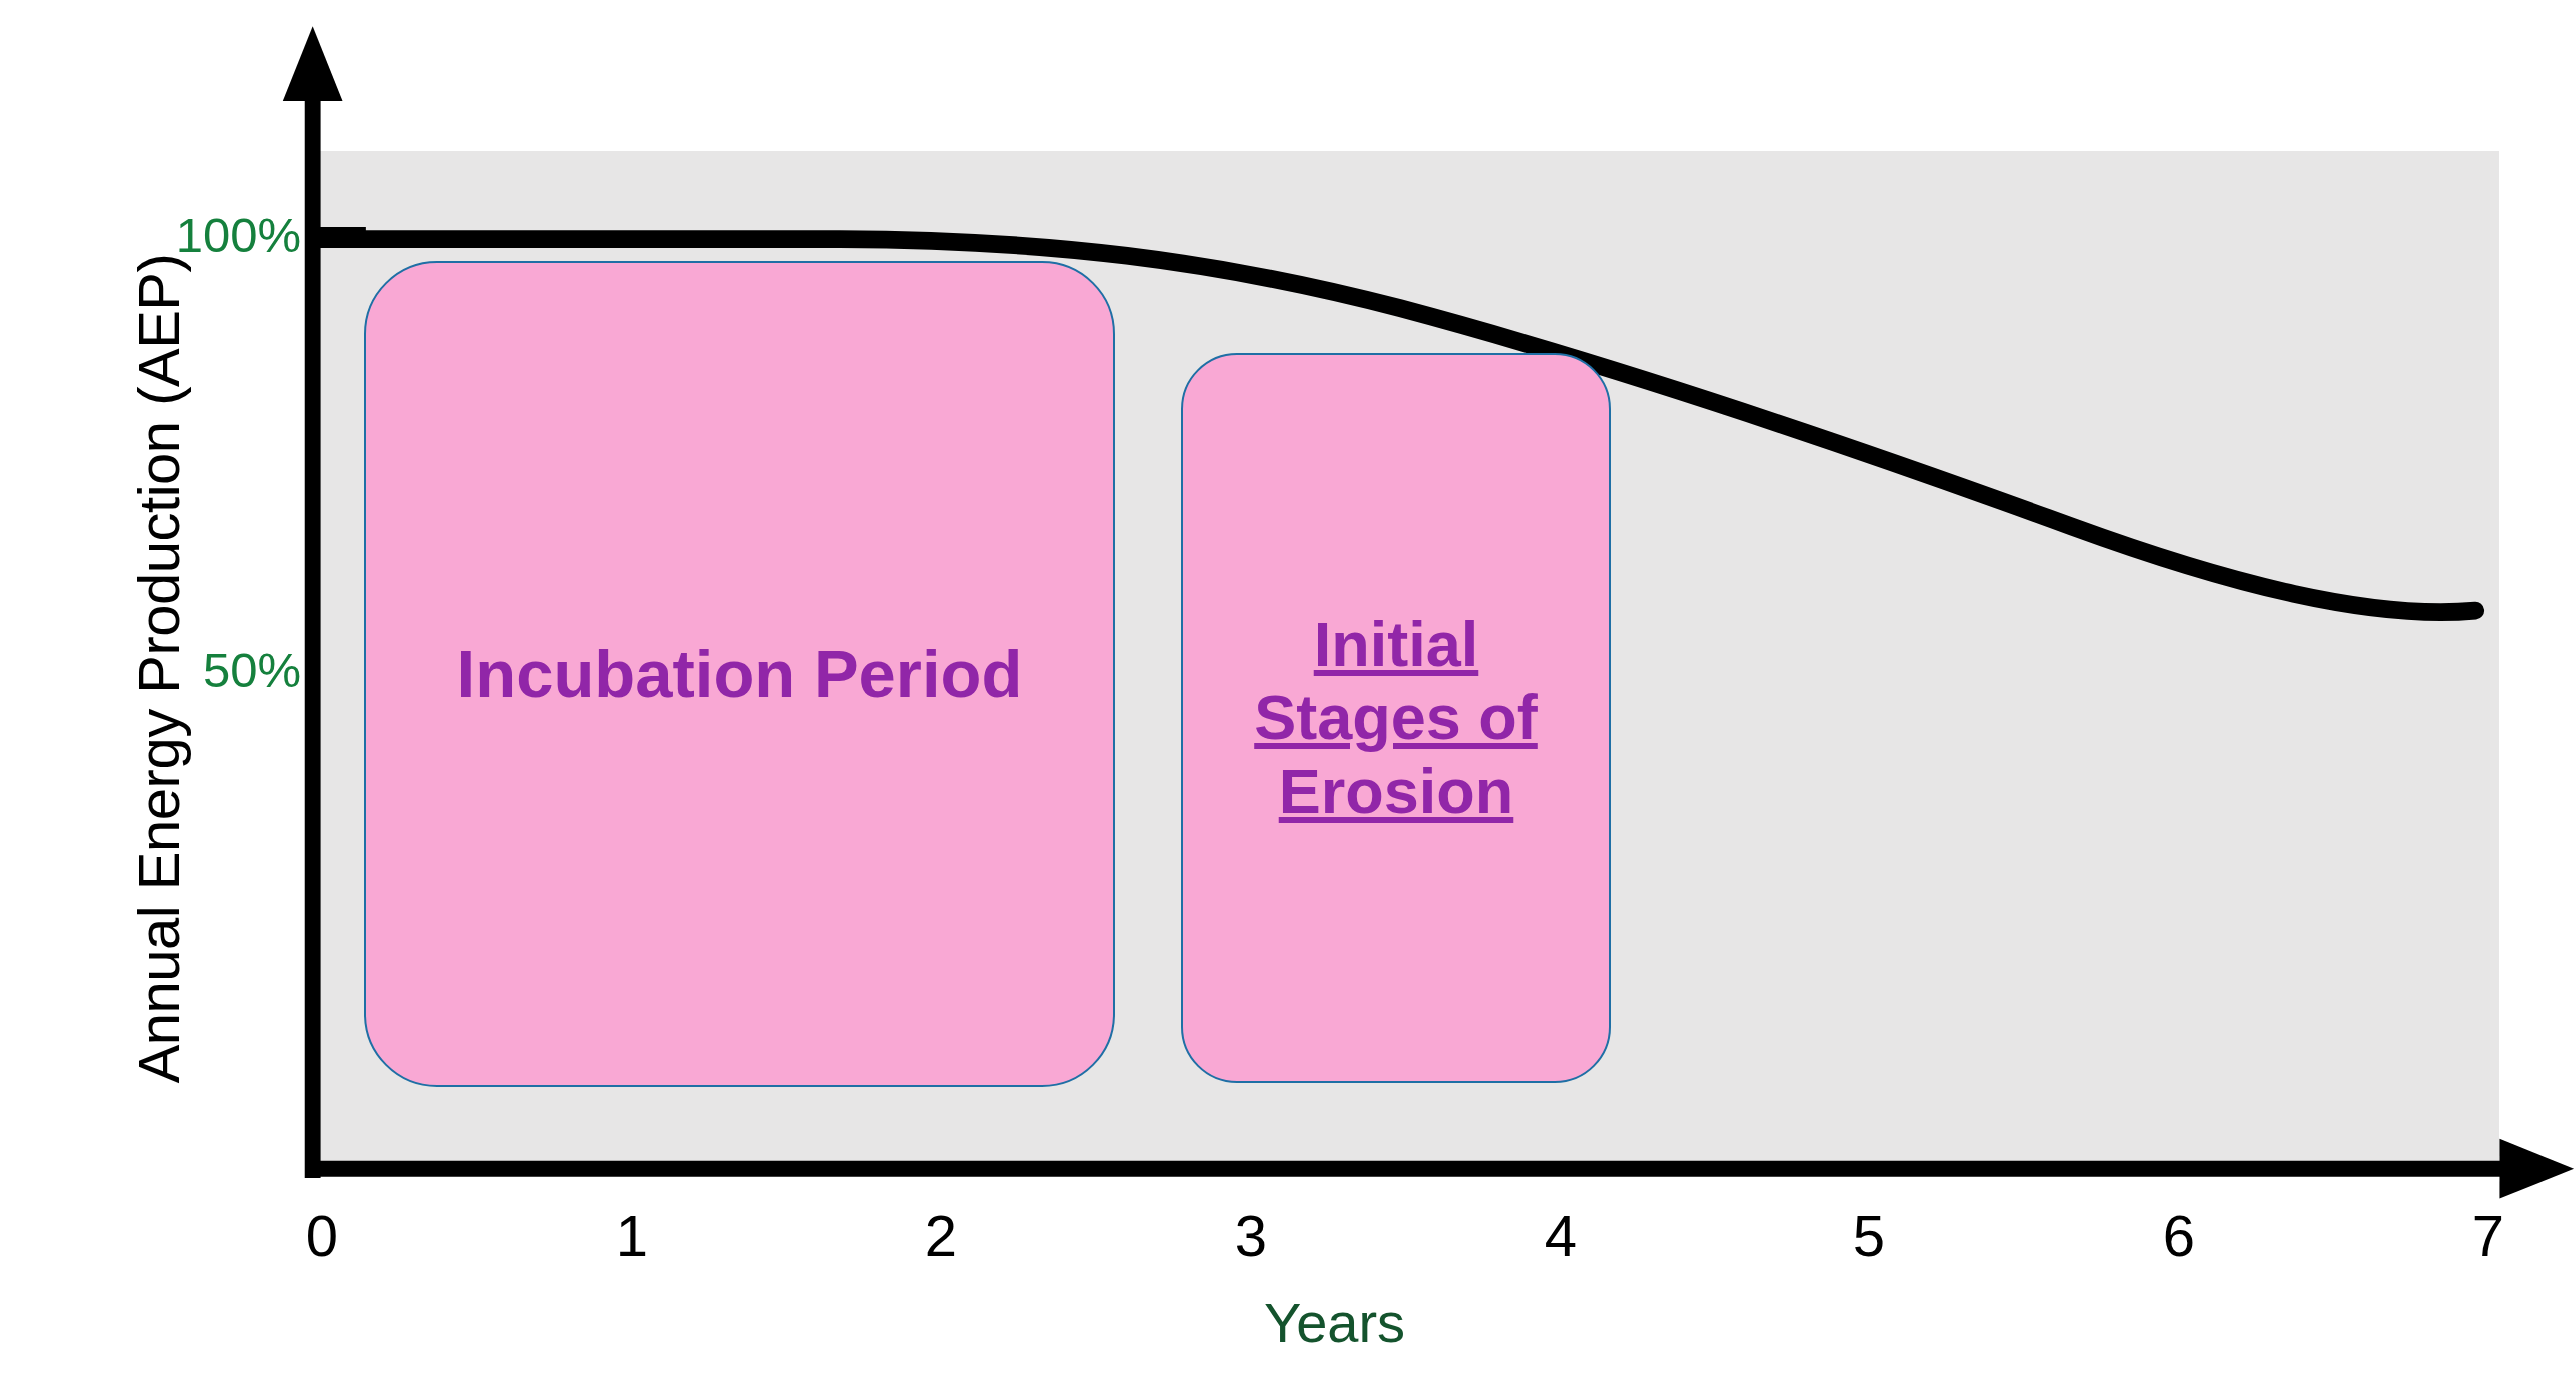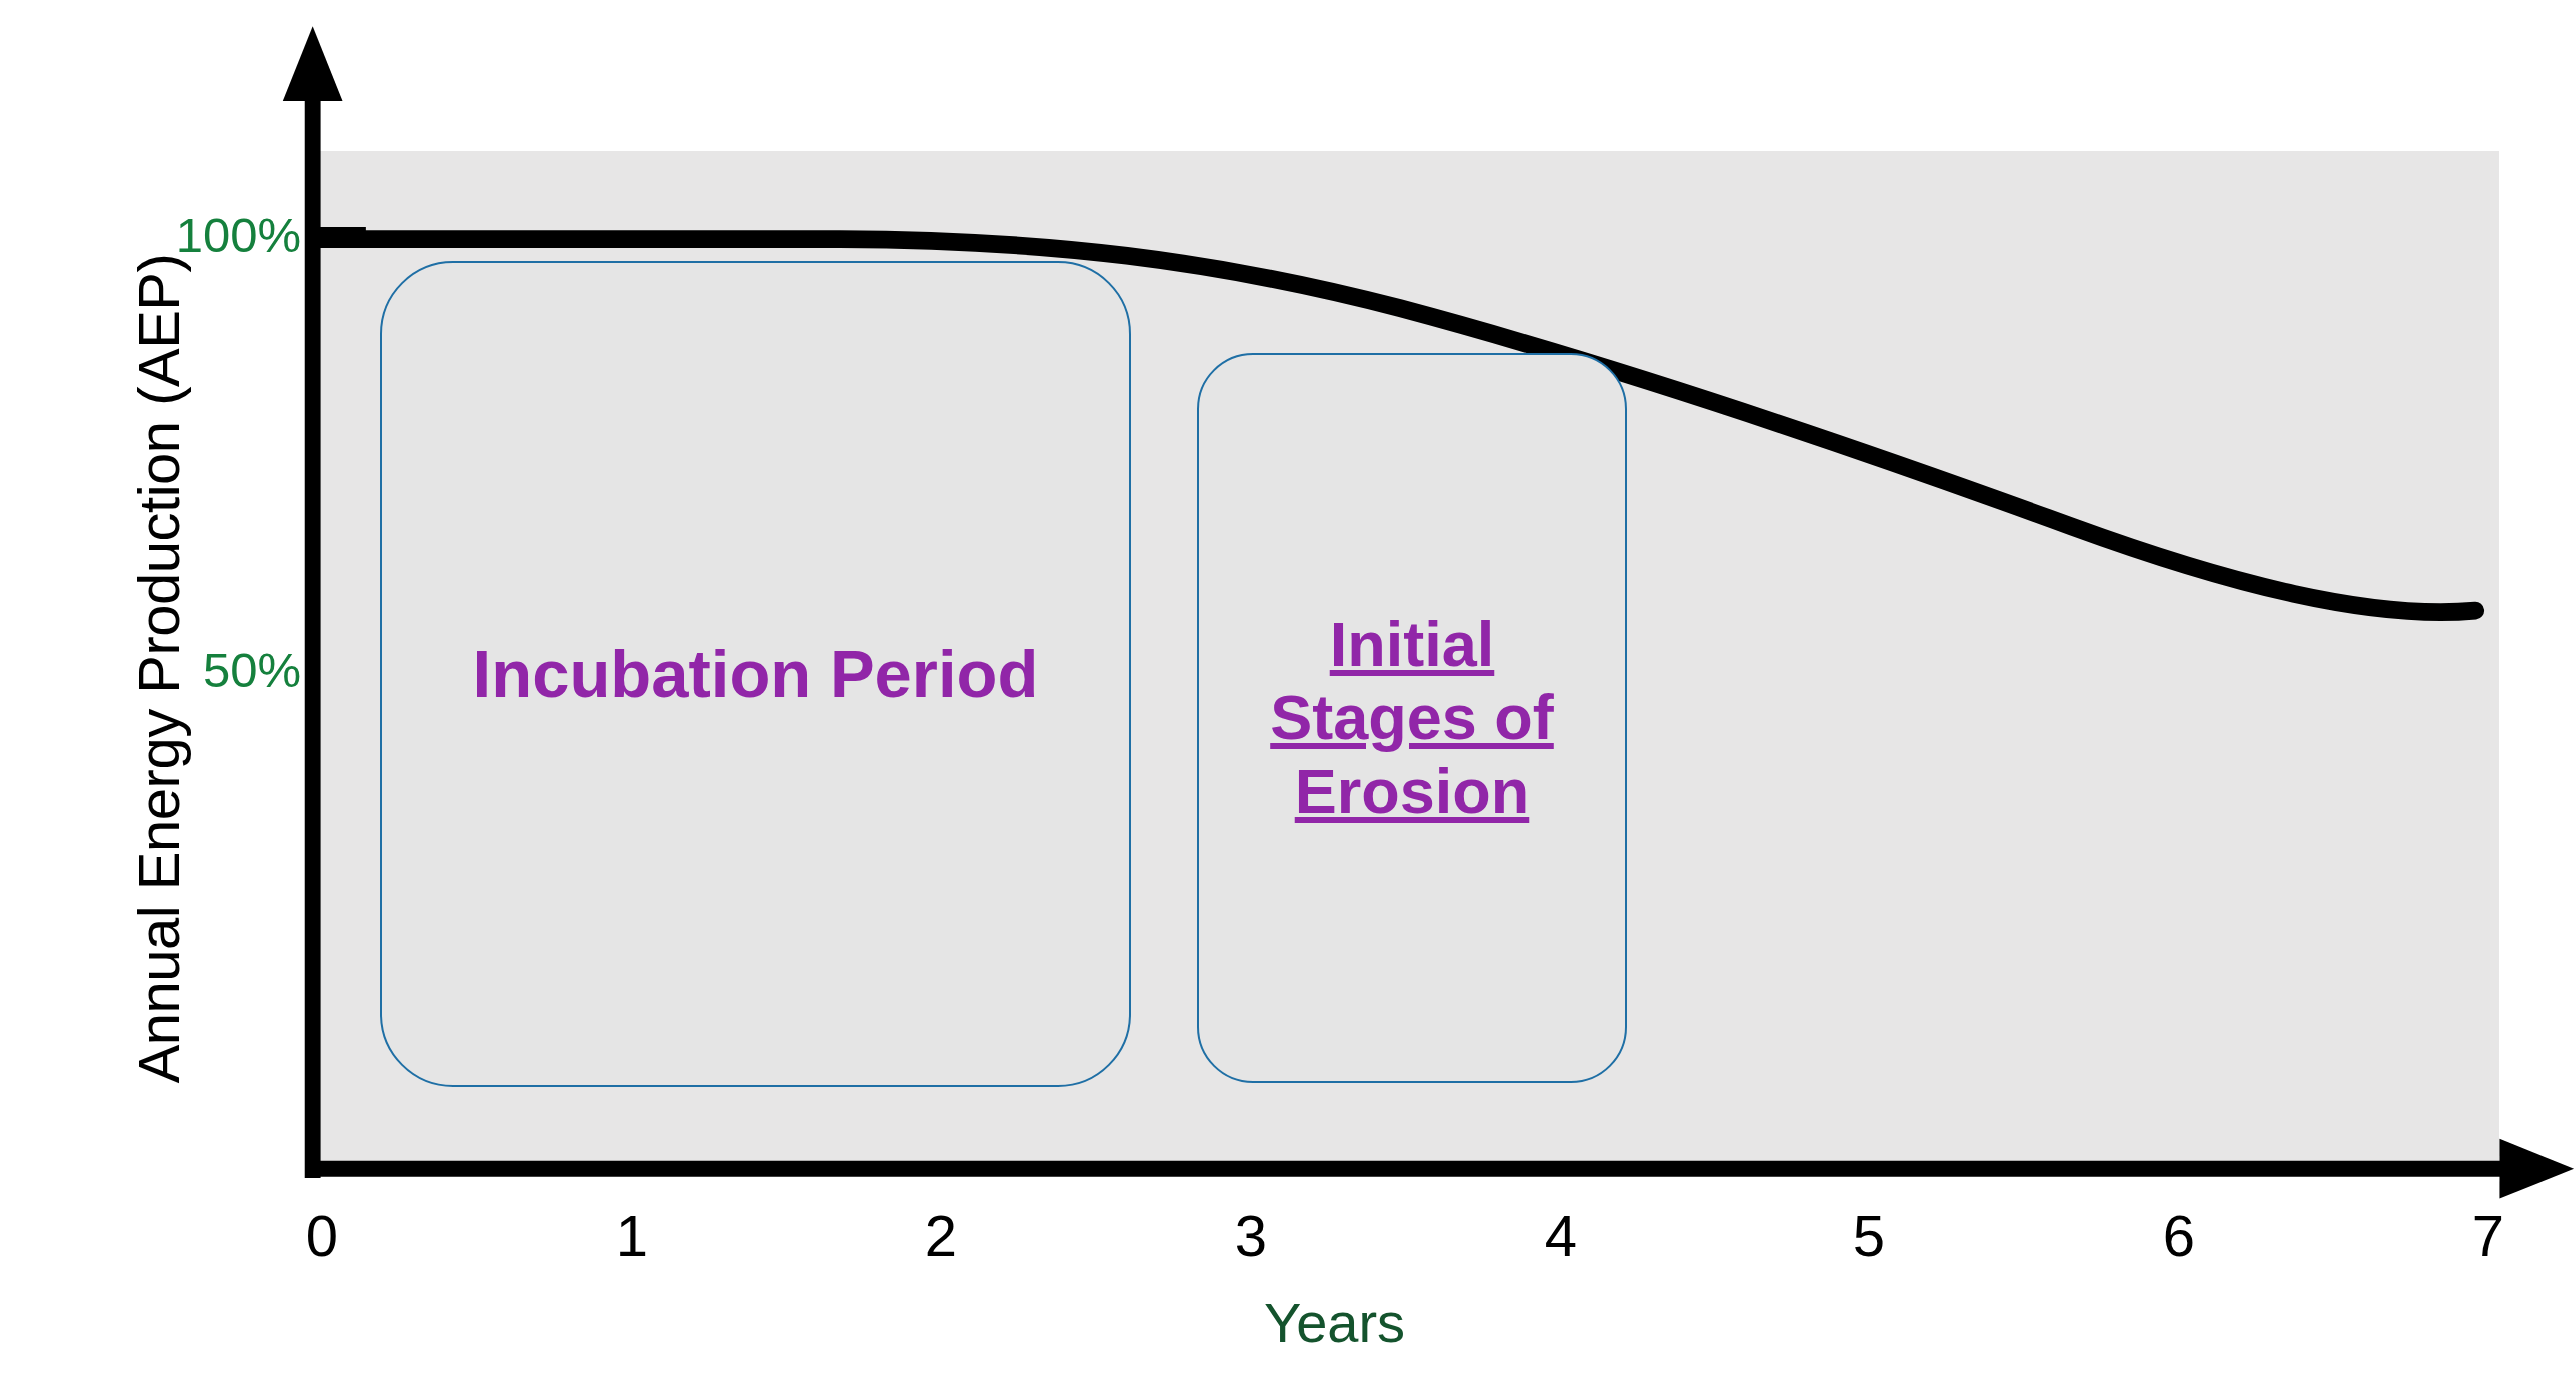--- a/index.html
+++ b/index.html
@@ -28,22 +28,22 @@
   
   .xtick{position:absolute;top:1202px;width:112px;text-align:center;
          font-size:58px;color:#000;font-family:"Liberation Sans",sans-serif;}
   
   .xlabel{position:absolute;left:1148px;top:1290px;width:373px;text-align:center;
           font-size:56px;color:#14532d;font-family:"Liberation Sans",sans-serif;}
 
   
   .phase-box{
     position:absolute;box-sizing:border-box;
-    background:#e5e5e5;border:2.8px solid #1f6fa5;
-    display:flex;align-items:center;justify-content:center;margin-left:16px;
+    background:#f9a8d4;border:2.8px solid #1f6fa5;
+    display:flex;align-items:center;justify-content:center;
   }
   .phase-label{
     color:#9126a8;font-weight:bold;text-align:center;
     font-family:"Liberation Sans",sans-serif;line-height:1.16;
     white-space:pre-line;padding:0 9.3px;
   }
   #box-incubation{left:364px;top:261px;width:751px;height:826px;border-radius:73px;}
   #box-incubation .phase-label{font-size:67px;}
   #box-initial{left:1181px;top:353px;width:430px;height:730px;border-radius:56px;}
   #box-initial .phase-label{font-size:63px;text-decoration:underline;}

